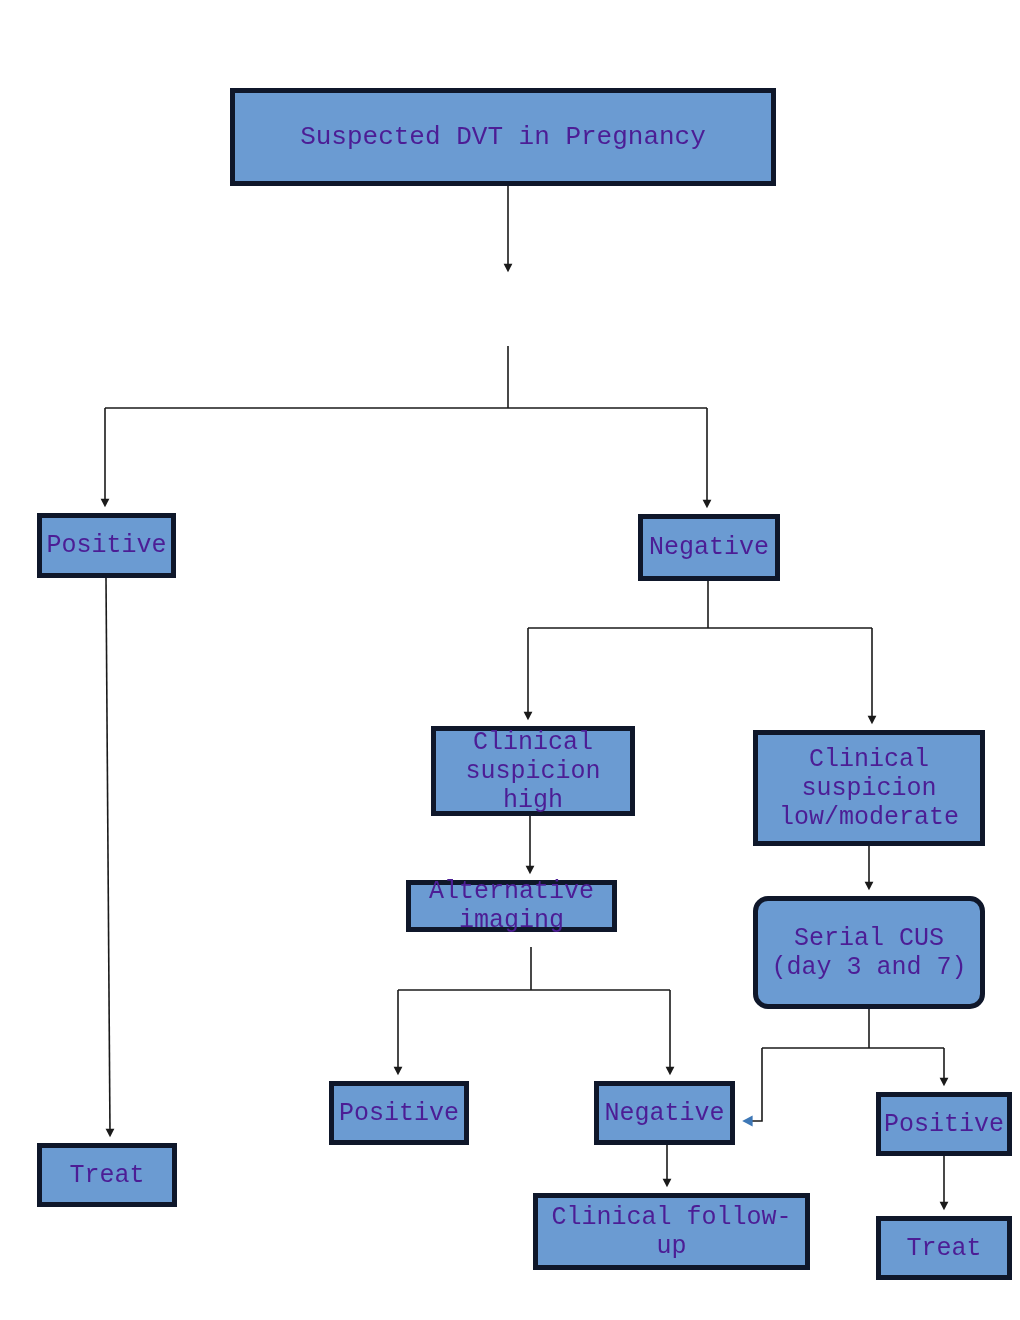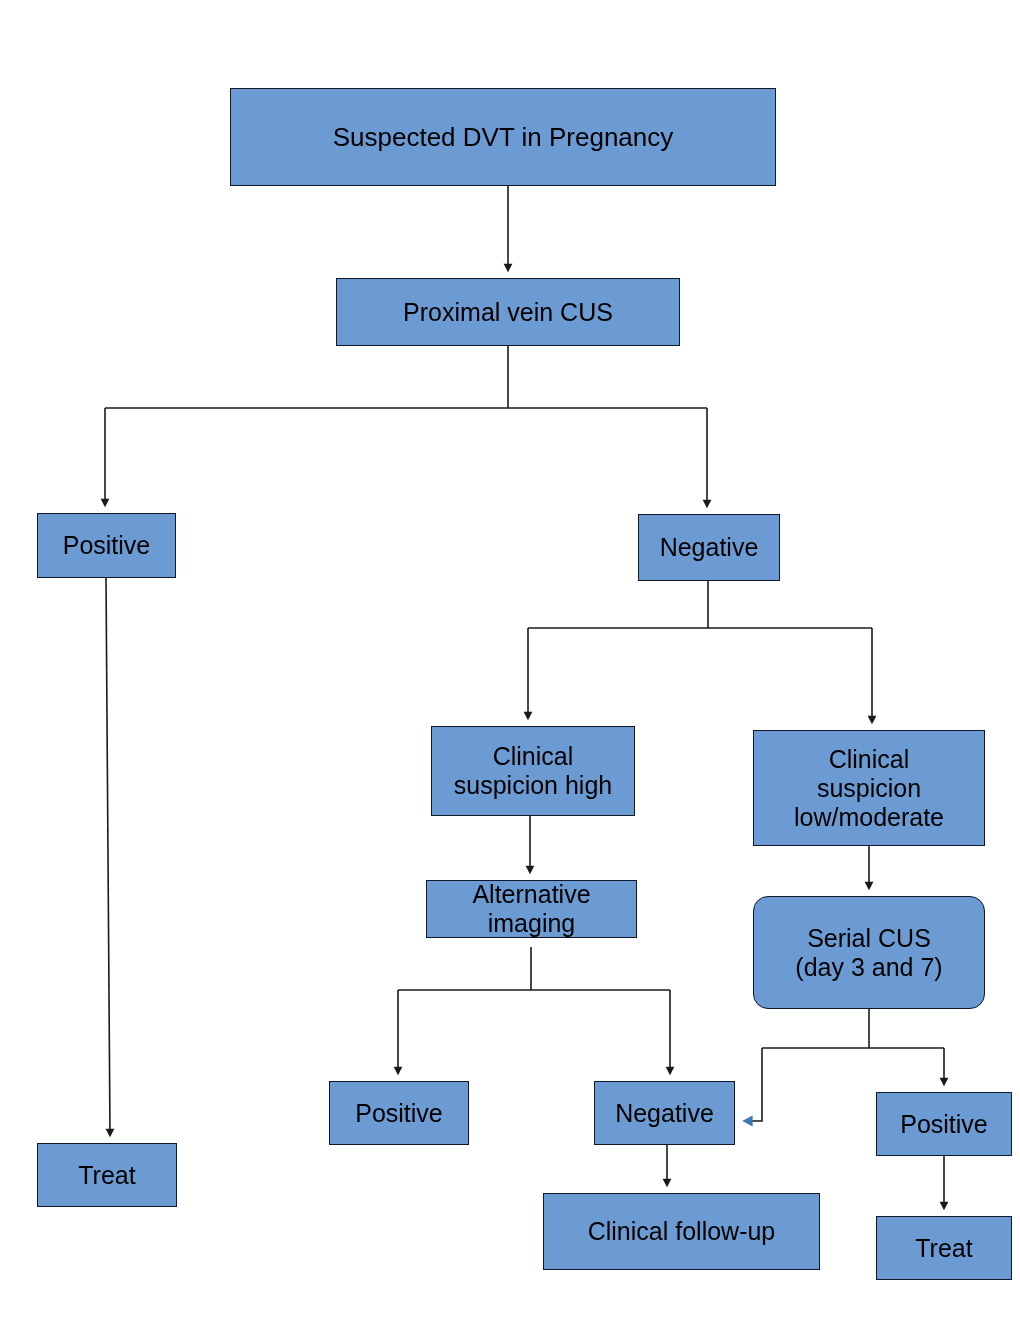--- a/index.html
+++ b/index.html
@@ -20,31 +20,32 @@
     left: 0;
     top: 0;
     width: 1020px;
     height: 1320px;
     pointer-events: none;
   }
   .node {
     position: absolute;
     box-sizing: border-box;
     background: #6B9BD2;
-    border: 1px solid #0f172a;
-    color: #000000;
+    border: 5px solid #0f172a;
+    color: #4c1d95;
     display: flex;
     align-items: center;
     justify-content: center;
     text-align: center;
     line-height: 1.16;
     font-size: 25px;
     font-weight: 400;
     white-space: pre-line;
     z-index: 2;
+    font-family: Liberation Mono, monospace;
   }
   .node.fs-root { font-size: 26px; }
 </style>
 </head>
 <body>
 
 <div id="canvas">
 
   <svg id="edges" viewBox="0 0 1020 1320" width="1020" height="1320" xmlns="http://www.w3.org/2000/svg">
     <defs>
@@ -86,32 +87,31 @@
       <path d="M944,1048 L944,1082" marker-end="url(#ah)"></path>
       <path d="M762,1048 L762,1121 L748,1121" marker-end="url(#ah-blue)" stroke="#1a1a1a"></path>
 
       <path d="M667,1145 L667,1183" marker-end="url(#ah)"></path>
 
       <path d="M944,1156 L944,1206" marker-end="url(#ah)"></path>
     </g>
   </svg>
 
   <div class="node fs-root" style="left:230px;top:88px;width:546px;height:98px;">Suspected DVT in Pregnancy</div>
-  <div class="node" style="left:336px;top:278px;width:344px;height:68px;">Proximal vein CUS</div>
   <div class="node" style="left:37px;top:513px;width:139px;height:65px;">Positive</div>
   <div class="node" style="left:638px;top:514px;width:142px;height:67px;">Negative</div>
   <div class="node" style="left:431px;top:726px;width:204px;height:90px;">Clinical
 suspicion high</div>
   <div class="node" style="left:753px;top:730px;width:232px;height:116px;">Clinical
 suspicion
 low/moderate</div>
-  <div class="node" style="left:426px;top:880px;width:211px;height:58px;">Alternative
+  <div class="node" style="left:406px;top:880px;width:211px;height:52px;">Alternative
 imaging</div>
   <div class="node" style="left:753px;top:896px;width:232px;height:113px;border-radius:15px;">Serial CUS
 (day 3 and 7)</div>
   <div class="node" style="left:329px;top:1081px;width:140px;height:64px;">Positive</div>
   <div class="node" style="left:594px;top:1081px;width:141px;height:64px;">Negative</div>
   <div class="node" style="left:876px;top:1092px;width:136px;height:64px;">Positive</div>
   <div class="node" style="left:37px;top:1143px;width:140px;height:64px;">Treat</div>
-  <div class="node" style="left:533px;top:1193px;width:277px;height:77px;margin-left:10px;">Clinical follow-up</div>
+  <div class="node" style="left:533px;top:1193px;width:277px;height:77px;">Clinical follow-up</div>
   <div class="node" style="left:876px;top:1216px;width:136px;height:64px;">Treat</div>
 
 </div>
 
 </body></html>

